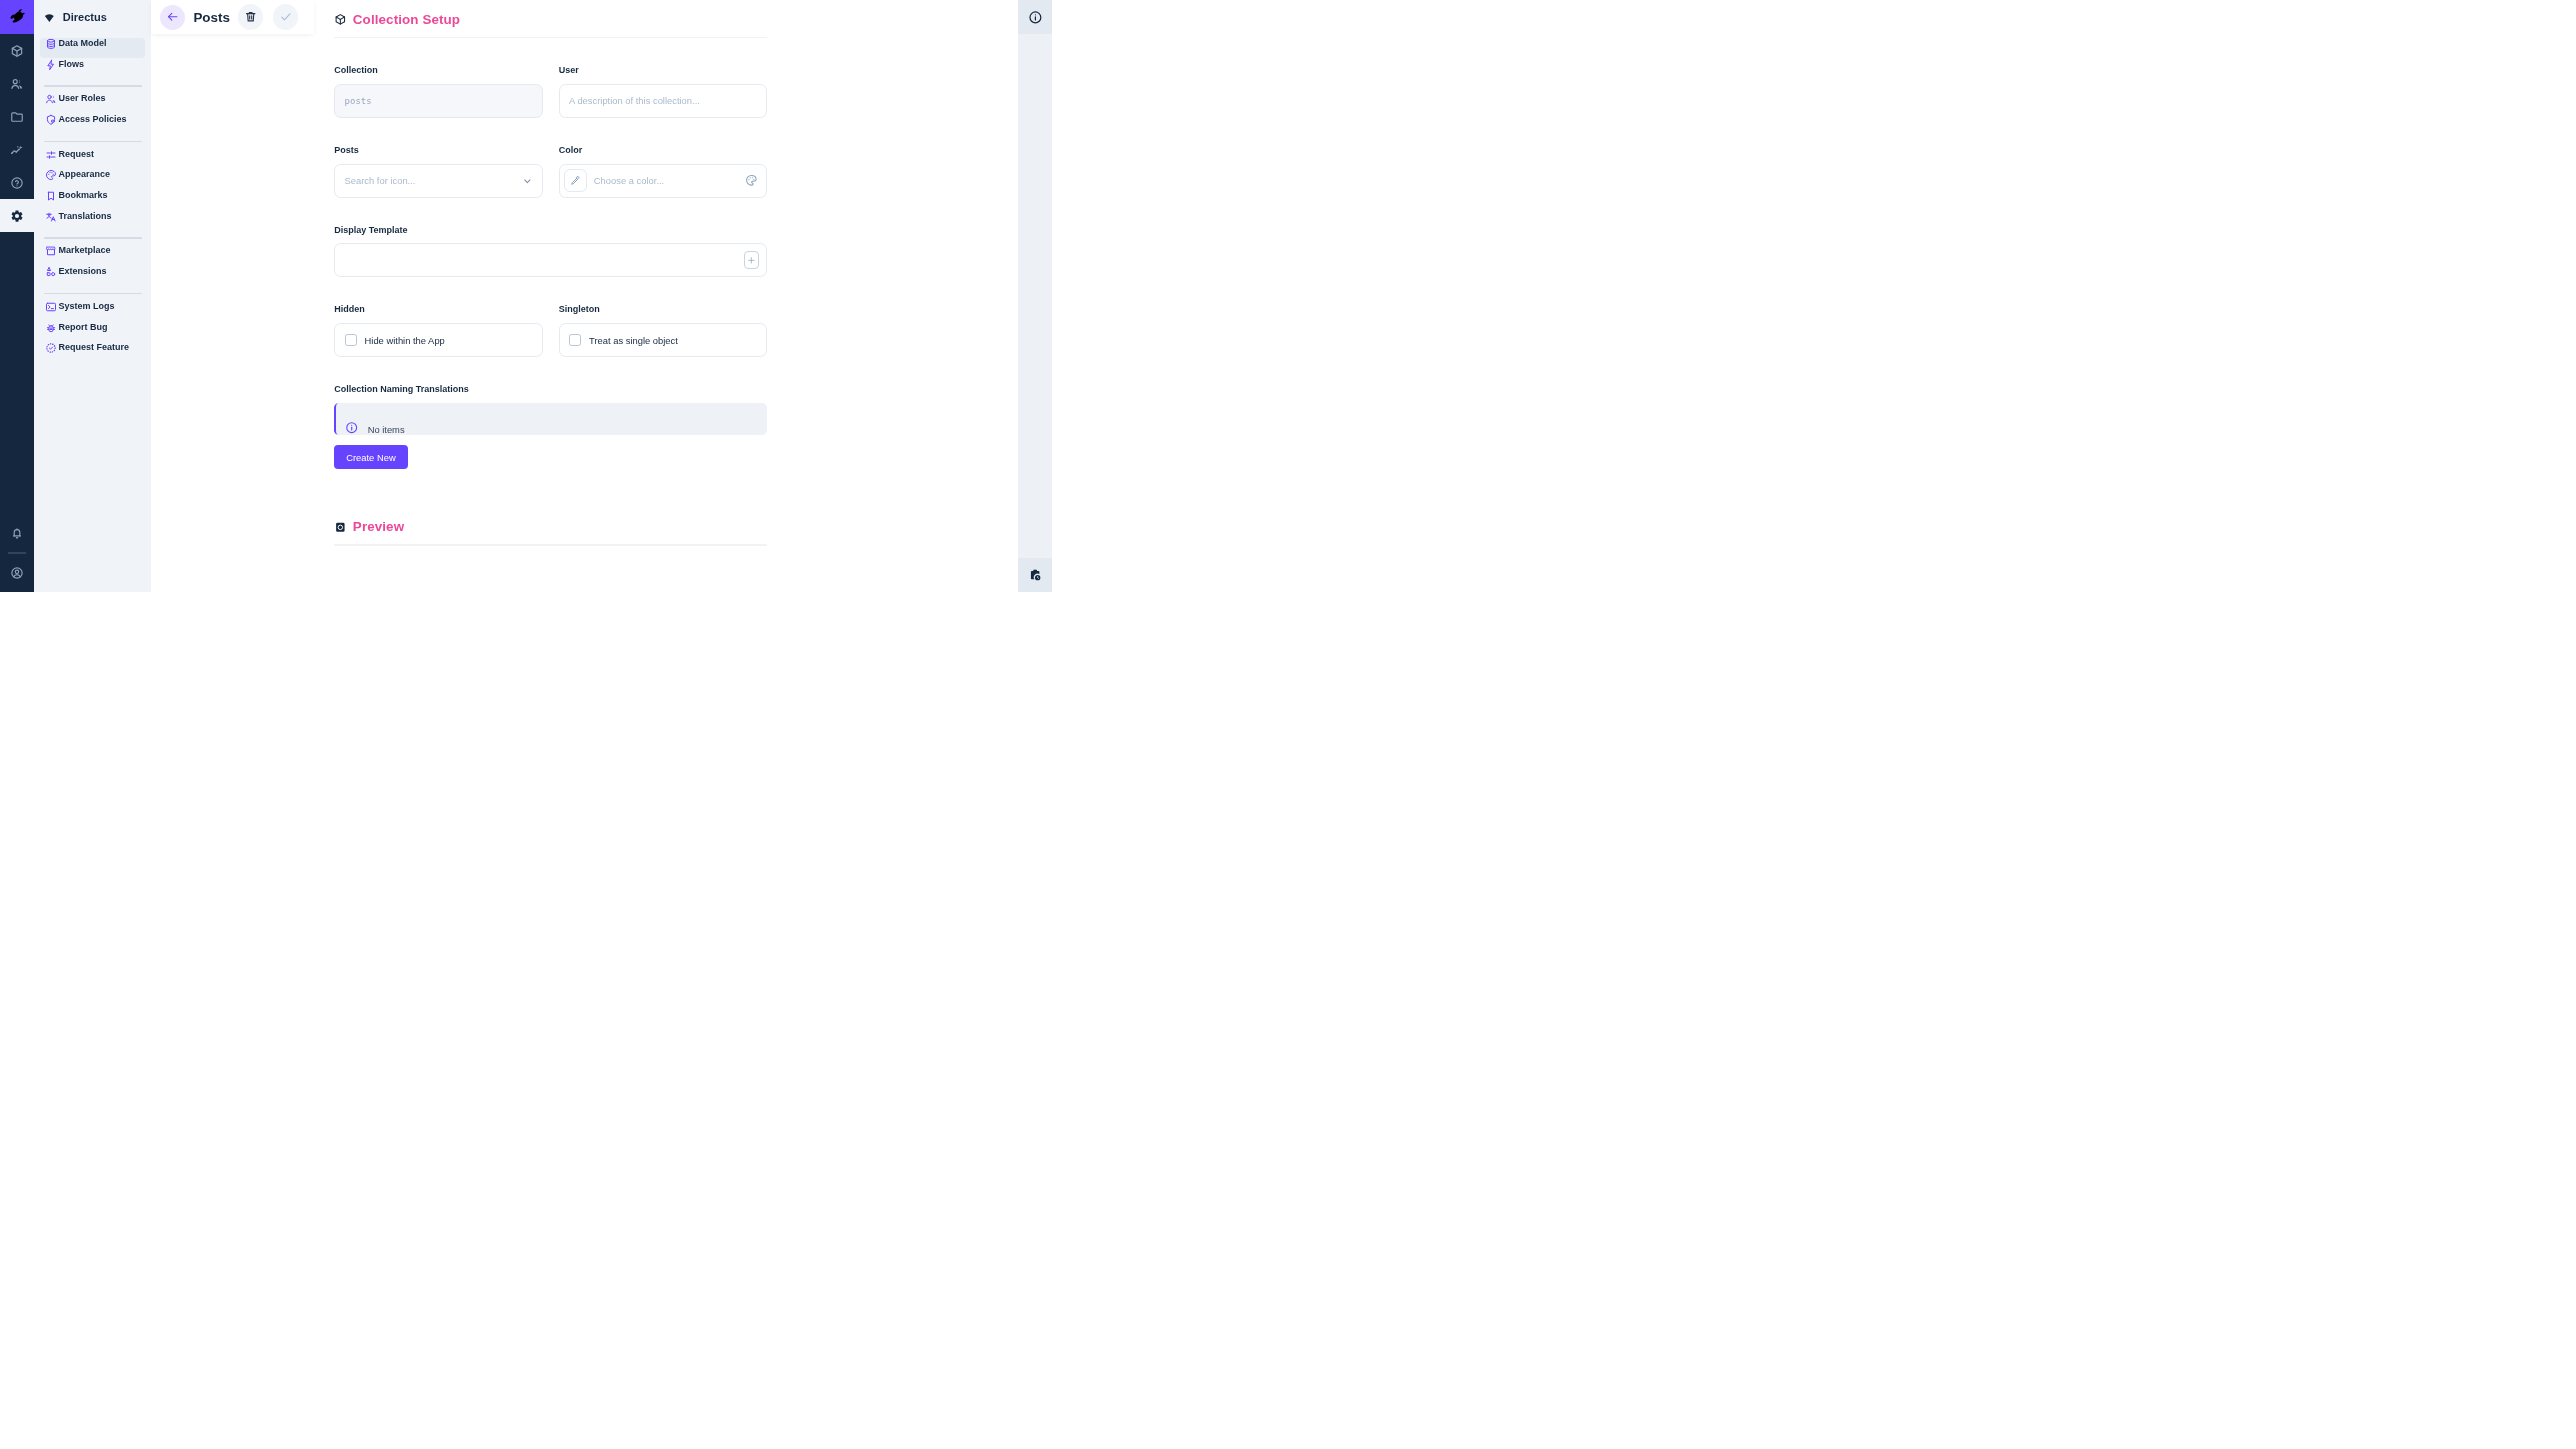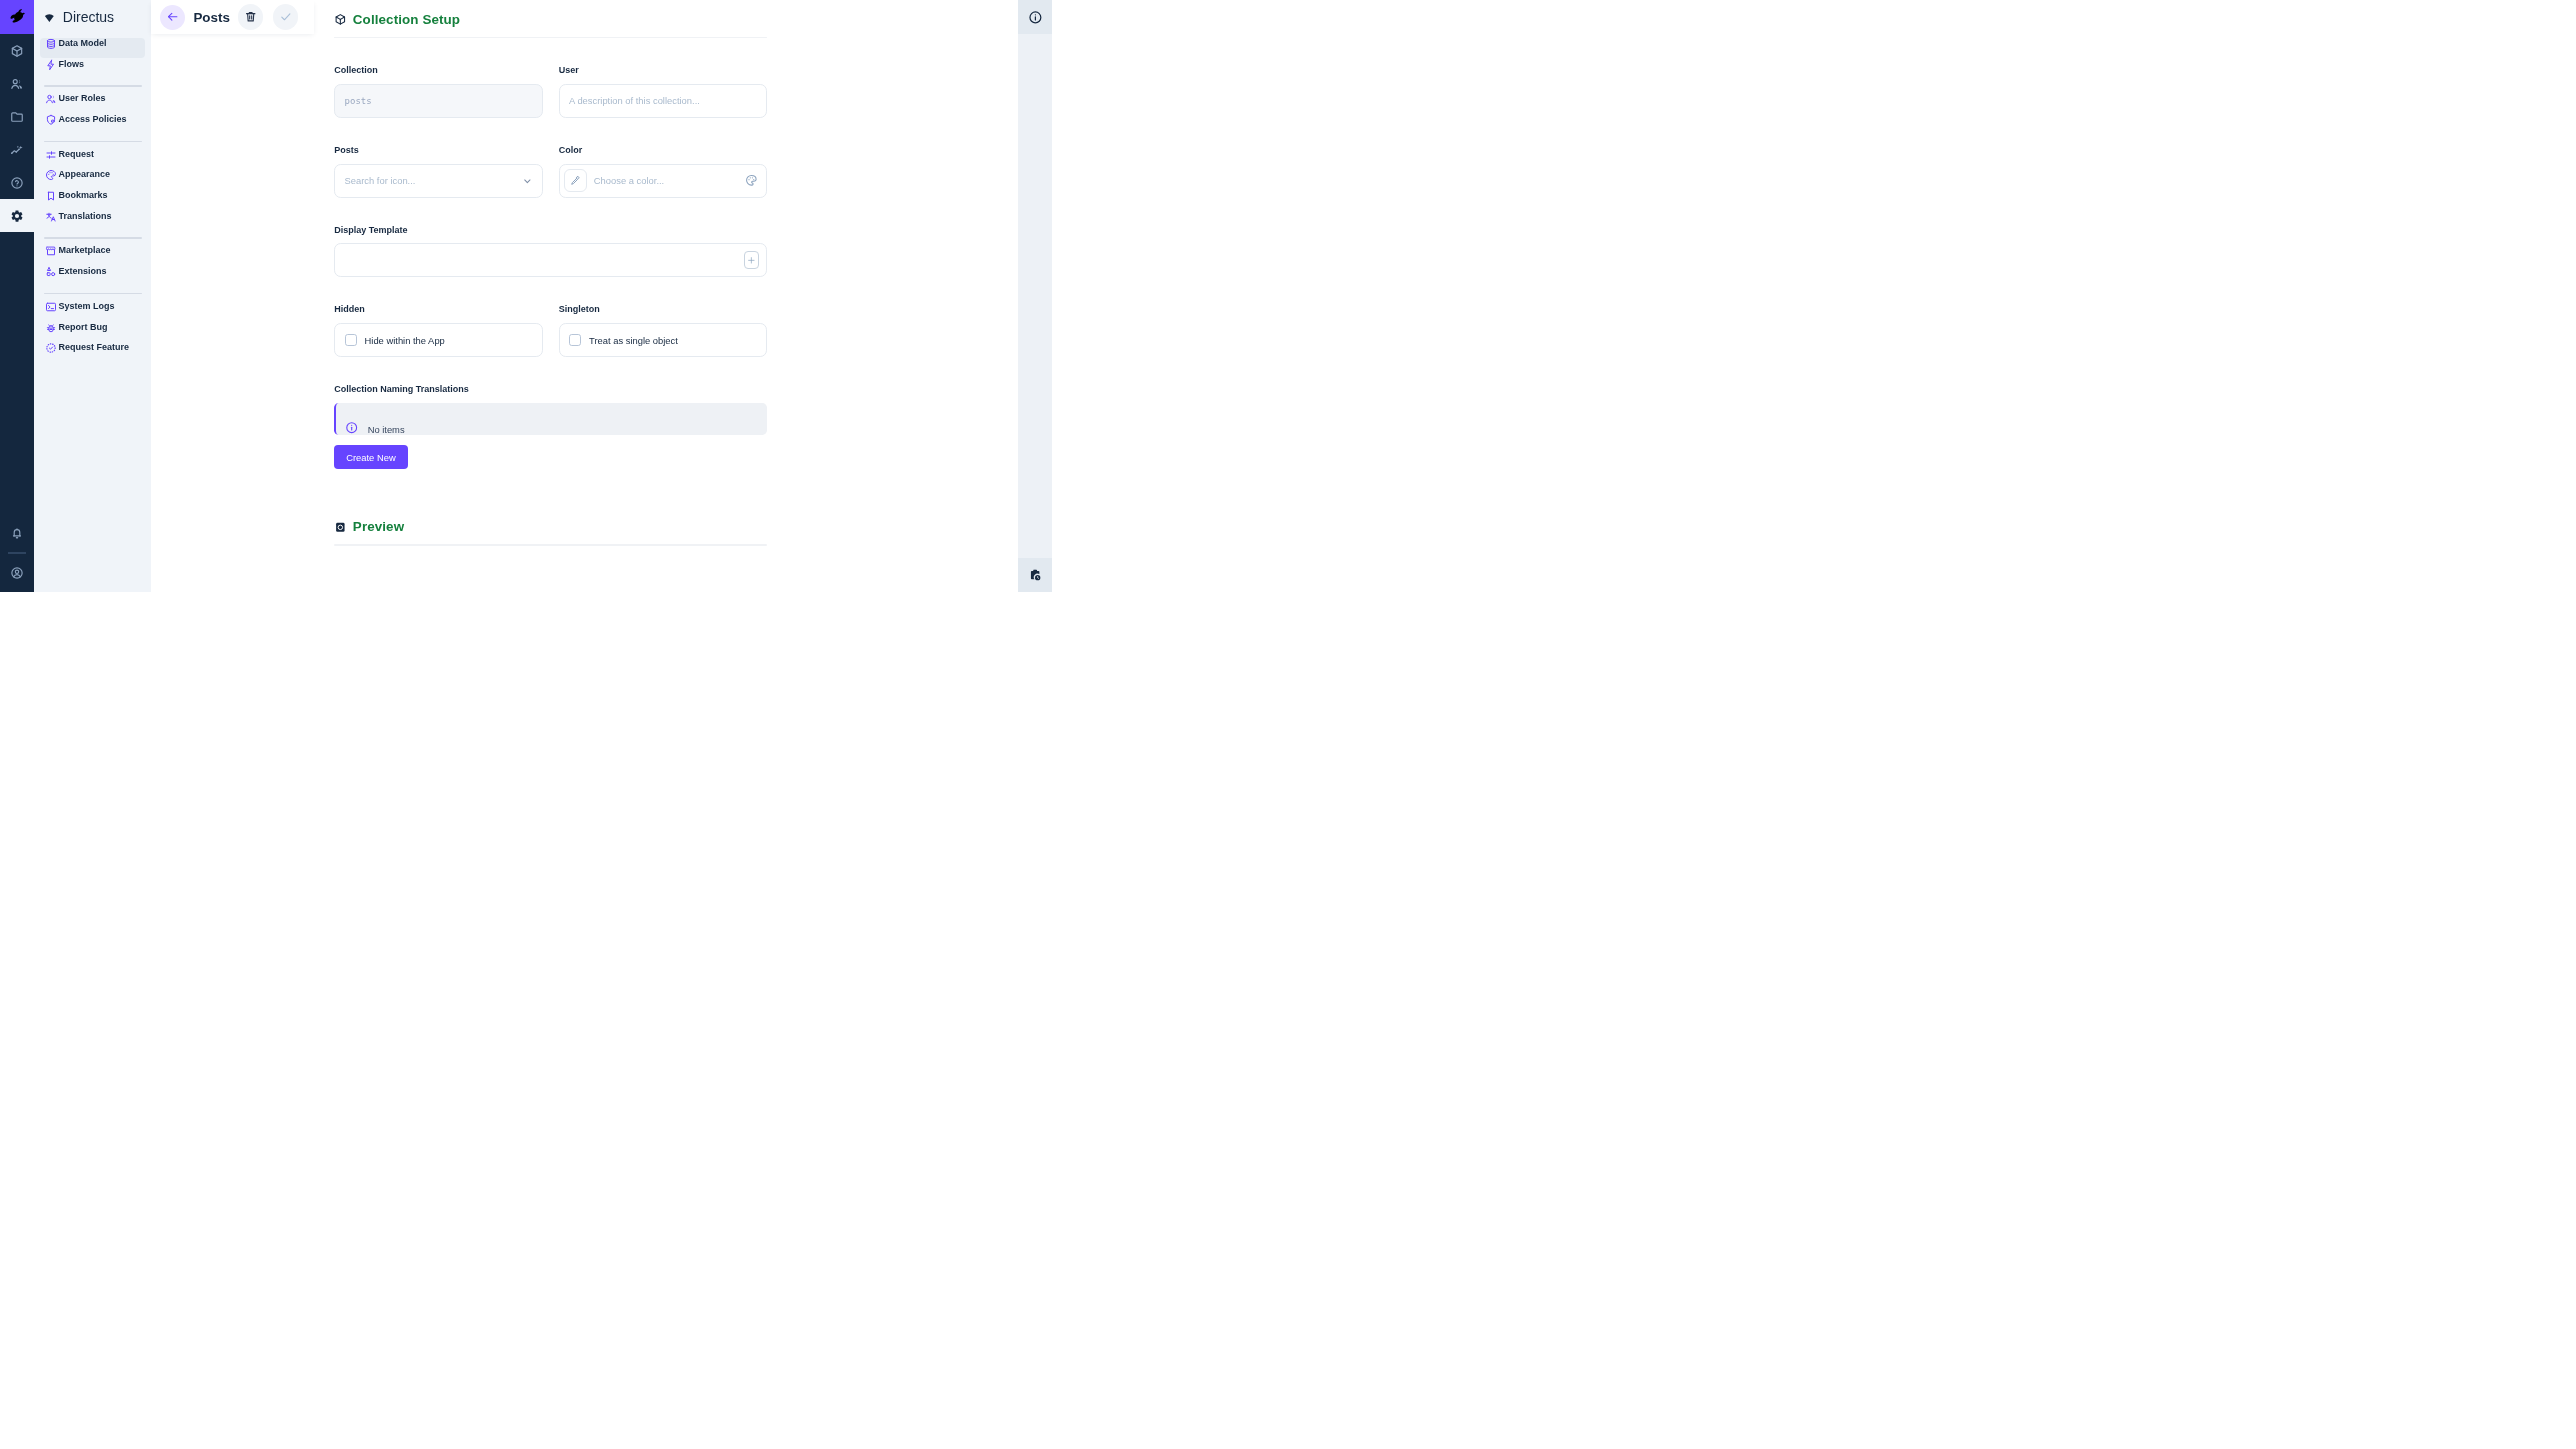--- a/index.html
+++ b/index.html
@@ -14,21 +14,21 @@
   .rail-item { height:33px; display:flex; align-items:center; justify-content:center; color:#8BA1BC; cursor:pointer; }
   .rail-item svg { width:14px; height:14px; }
   .rail-item.active { background:#F0F4F9; color:#172940; }
   .rail-bottom { margin-top:auto; padding-bottom:2.7px; }
   .rail-divider { height:1.3px; width:17.4px; background:#33486366; background:#2E4460; margin:2.7px auto; }
 
   
   .sidebar { width:117px; background:#F0F4F9; flex-shrink:0; display:flex; flex-direction:column; }
   .sidebar-title { height:34px; display:flex; align-items:center; gap:6.7px; padding:0 9.4px; flex-shrink:0; cursor:pointer; }
   .sidebar-title svg { width:12.7px; height:12.7px; color:#172940; }
-  .sidebar-title span { font-size:14px; font-weight:400; color:#172940; }
+  .sidebar-title span { font-size:11px; font-weight:700; color:#172940; }
   .sidebar-nav { padding:4px 6px; }
   .nav-item { height:20px; display:flex; align-items:flex-start; gap:1px; padding:0 5.4px; border-radius:4px; cursor:pointer; margin-bottom:0.7px; }
   .nav-item svg { width:12px; height:12px; color:#6644FF; flex-shrink:0; }
   .nav-item span { font-size:9px; font-weight:600; color:#172940; white-space:nowrap; }
   .nav-item.active { background:#E4EAF1; }
   .nav-divider { height:1.3px; background:#D5DBE5; border-radius:1.3px; margin:6.7px 3.4px 6.7px 4px; }
 
   
   .main { flex:1; display:flex; flex-direction:row; background:#fff; min-width:0; }
   .header { height:34px; display:flex; align-items:center; padding:0 16px 0 9.4px; gap:8px; position:relative; z-index:5;
@@ -38,21 +38,21 @@
   .page-title { font-size:13.4px; font-weight:700; color:#172940; flex:1; }
   .hdr-btn { width:25.5px; height:25.5px; border-radius:50%; background:#F1F4F8; border:none; display:flex; align-items:center; justify-content:center; cursor:pointer; flex-shrink:0; }
   .hdr-btn svg { width:13.4px; height:13.4px; }
   .hdr-btn.delete { color:#26334A; margin-right:1.3px; }
   .hdr-btn.save { color:#A9BFD8; }
 
   .content { flex:1; overflow:hidden; padding:12px 0 0 20px; }
   .form-col { width:433px; }
   .section-head { display:flex; align-items:center; gap:6px; }
   .section-head svg { width:12.7px; height:12.7px; color:#172940; }
-  .section-head h2 { font-size:13.4px; font-weight:700; color:#15803d; letter-spacing:0.1px; }
+  .section-head h2 { font-size:13.4px; font-weight:700; color:#ec4899; letter-spacing:0.1px; }
   .section-rule { height:1.3px; background:#F0F2F5; margin-top:10px; border-radius:1.3px; }
 
   .row { display:grid; grid-template-columns:1fr 1fr; column-gap:16px; margin-top:27px; }
   .row.single { grid-template-columns:1fr; }
   .field label { display:block; font-size:9px; font-weight:700; color:#172940; margin-bottom:8.7px; }
   .input { width:100%; height:34px; border:1.3px solid #E5EAF0; border-radius:6.7px; background:#fff; padding:0 9.4px; font-size:9.4px; color:#172940; font-family:"Liberation Sans",sans-serif; outline:none; }
   .input::placeholder { color:#A9BACD; opacity:1; }
   .input.mono-disabled { background:#F5F7FA; color:#9AA8C0; font-family:"DejaVu Sans Mono","Liberation Mono",monospace; font-size:9px; }
   .input-wrap { position:relative; }
   .input-wrap .trail-icon { position:absolute; right:8.7px; top:50%; transform:translateY(-50%); color:#7E8EA6; width:12.7px; height:12.7px; pointer-events:none; }

